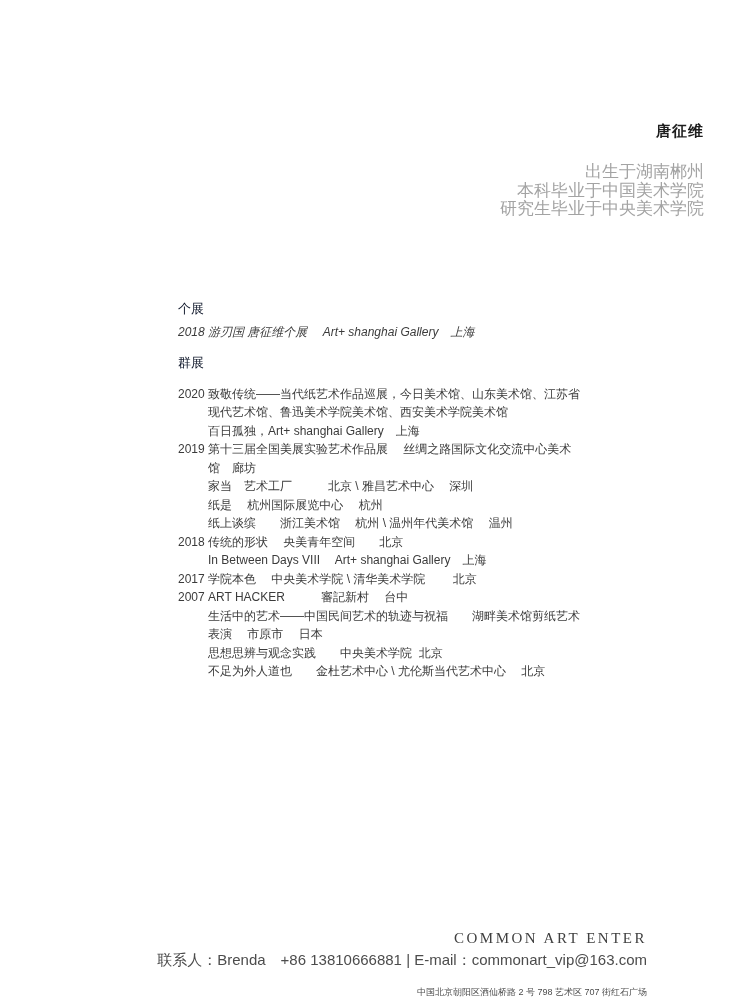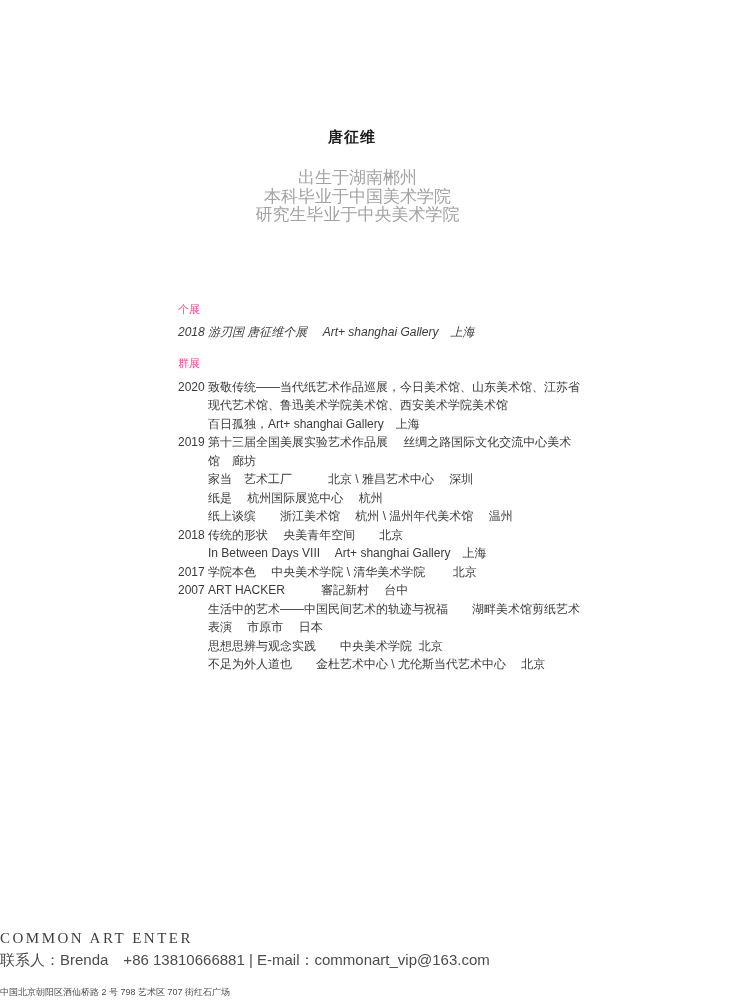--- a/index.html
+++ b/index.html
@@ -7,24 +7,24 @@
     position: relative;
     width: 730px;
     height: 1008px;
     background: #ffffff;
     font-family: "Liberation Sans", sans-serif;
     overflow: hidden;
   }
   
   .header {
     position: absolute;
-    top: 128px;
+    top: 122px;
     left: 0;
     width: 704px;
-    text-align: center;
+    text-align: right;
   }
   .title {
     font-size: 15px;
     font-weight: 700;
     color: #1e1e1e;
     letter-spacing: 1px;
   }
   .intro {
     margin-top: 22px;
     font-size: 17px;
@@ -36,37 +36,37 @@
   .content {
     position: absolute;
     left: 178px;
     top: 300px;
     width: 480px;
     font-size: 12px;
     line-height: 18.5px;
     color: #3b3b3b;
   }
   .section-heading {
-    font-size: 11px;
+    font-size: 13px;
     font-weight: 400;
     margin: 0;
-    color: #ec4899;
+    color: #0f172a;
   }
   .sec-solo .entries { margin-top: 4px; font-style: italic; }
   .sec-group { margin-top: 13px; }
-  .sec-group .entries { margin-top: 5px; }
+  .sec-group .entries { margin-top: 12px; }
   .row { white-space: pre; }
   .year { display: inline-block; width: 30px; }
   
   .footer {
     position: absolute;
     left: 0;
     bottom: 9px;
     width: 647px;
-    text-align: left;
+    text-align: right;
   }
   .brand {
     font-family: "Liberation Serif", serif;
     font-size: 15px;
     letter-spacing: 2.5px;
     color: #3f3f3f;
   }
   .contact { margin-top: 4px; font-size: 15px; color: #4c4c4c; }
   .address { margin-top: 16px; font-size: 9px; color: #4c4c4c; }
 </style>

